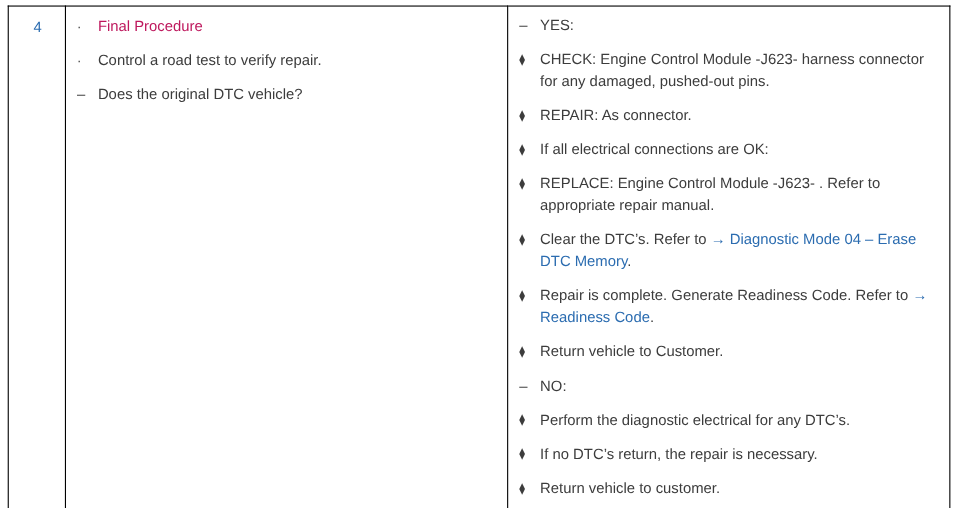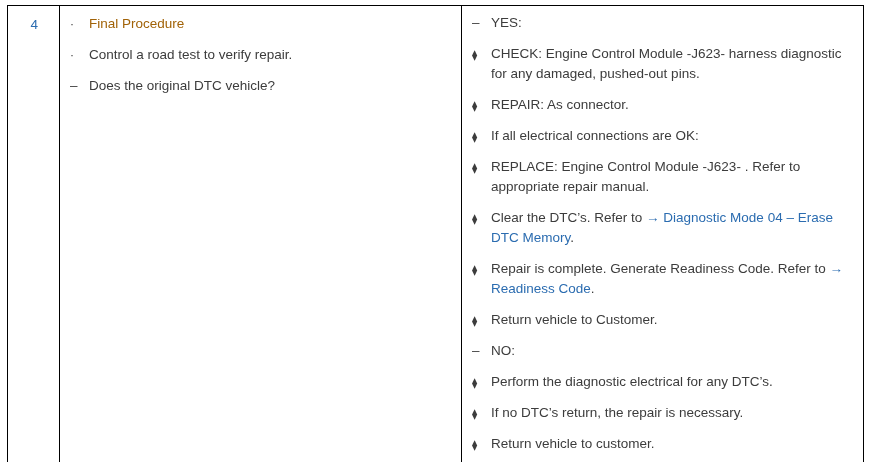--- a/index.html
+++ b/index.html
@@ -99,21 +99,21 @@
     color: #333333;
   }
 
   .txt { display: inline; }
 
   a.xref, .xref {
     color: #2b6cb0;
     text-decoration: none;
   }
   .lnk-head {
-    color: #a16207;
+    color: #be185d;
     text-decoration: none;
   }
 
   .arrow { color: #2b6cb0; }
 </style>
 </head>
 <body>
 
 <div class="sheet">
 
@@ -129,21 +129,21 @@
           <ul class="blist left" id="left-list">
               <li><span class="bullet dot">·</span><span class="txt"><a class="lnk-head" href="#">Final Procedure</a></span></li>
               <li><span class="bullet dot">·</span><span class="txt">Control a road test to verify repair.</span></li>
               <li><span class="bullet dash">–</span><span class="txt">Does the original DTC vehicle?</span></li>
             </ul>
         </td>
 
         <td class="col-right">
           <ul class="blist right" id="right-list">
               <li><span class="bullet dash">–</span><span class="txt">YES:</span></li>
-              <li><span class="bullet lozenge">◆</span><span class="txt">CHECK: Engine Control Module -J623- harness diagnostic for any damaged, pushed-out pins.</span></li>
+              <li><span class="bullet lozenge">◆</span><span class="txt">CHECK: Engine Control Module -J623- harness connector for any damaged, pushed-out pins.</span></li>
               <li><span class="bullet lozenge">◆</span><span class="txt">REPAIR: As connector.</span></li>
               <li><span class="bullet lozenge">◆</span><span class="txt">If all electrical connections are OK:</span></li>
               <li><span class="bullet lozenge">◆</span><span class="txt">REPLACE: Engine Control Module -J623- . Refer to appropriate repair manual.</span></li>
               <li><span class="bullet lozenge">◆</span><span class="txt">Clear the DTC’s. Refer to <a class="xref" href="#"><span class="arrow">→ </span>Diagnostic Mode 04 – Erase DTC Memory</a>.</span></li>
               <li><span class="bullet lozenge">◆</span><span class="txt">Repair is complete. Generate Readiness Code. Refer to <a class="xref" href="#"><span class="arrow">→ </span>Readiness Code</a>.</span></li>
               <li><span class="bullet lozenge">◆</span><span class="txt">Return vehicle to Customer.</span></li>
               <li><span class="bullet dash">–</span><span class="txt">NO:</span></li>
               <li><span class="bullet lozenge">◆</span><span class="txt">Perform the diagnostic electrical for any DTC’s.</span></li>
               <li><span class="bullet lozenge">◆</span><span class="txt">If no DTC’s return, the repair is necessary.</span></li>
               <li><span class="bullet lozenge">◆</span><span class="txt">Return vehicle to customer.</span></li>

